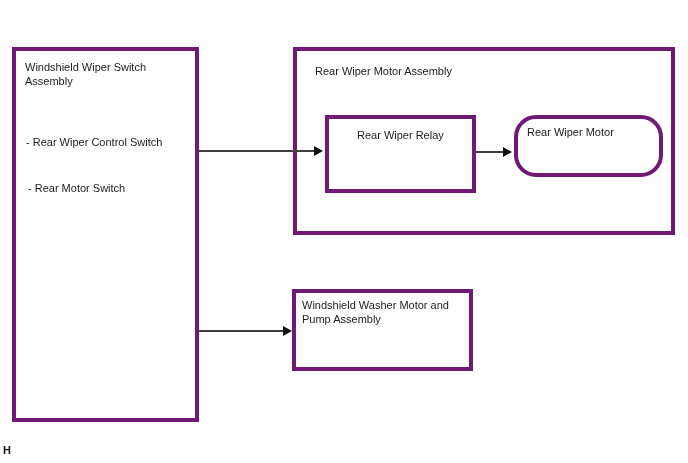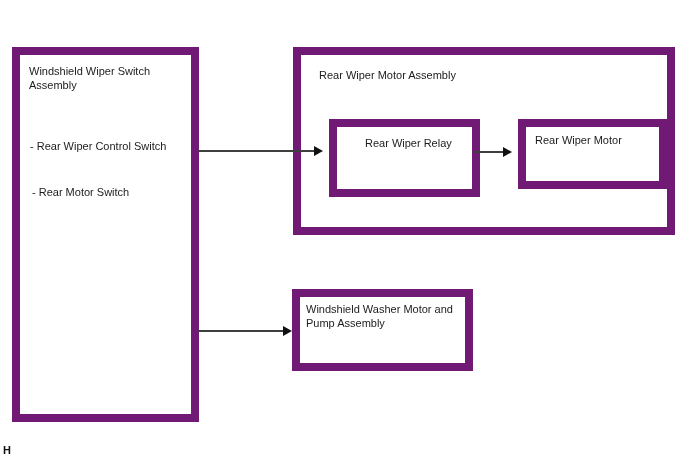--- a/index.html
+++ b/index.html
@@ -10,21 +10,21 @@
   }
   .canvas {
     position: relative;
     width: 688px;
     height: 463px;
     background: #ffffff;
     overflow: hidden;
   }
   .box {
     position: absolute;
-    border: 8px solid #701a75;
+    border: 4px solid #701a75;
     background: #ffffff;
     font-size: 11px;
     line-height: 14px;
   }
   .box-label {
     position: absolute;
     white-space: normal;
   }
 
   
@@ -33,21 +33,21 @@
   .wiper-switch-box .item-0 { left: 10px; top: 84px; width: 168px; }
   .wiper-switch-box .item-1 { left: 12px; top: 130px; width: 168px; }
 
   
   .motor-assembly-box { left: 293px; top: 47px; width: 382px; height: 188px; }
   .motor-assembly-box .title { left: 18px; top: 13px; width: 340px; }
 
   
   .relay-box { left: 28px; top: 64px; width: 151px; height: 78px; }
   .relay-box .label { left: 28px; top: 9px; width: 125px; }
-  .motor-box { left: 217px; top: 64px; width: 149px; height: 70px; }
+  .motor-box { left: 217px; top: 64px; width: 149px; height: 62px; border-radius: 22px; }
   .motor-box .label { left: 9px; top: 6px; width: 130px; }
 
   
   .washer-box { left: 292px; top: 289px; width: 181px; height: 82px; }
   .washer-box .label { left: 6px; top: 5px; width: 152px; }
 
   
   .arrow-line {
     position: absolute;
     height: 2px;

